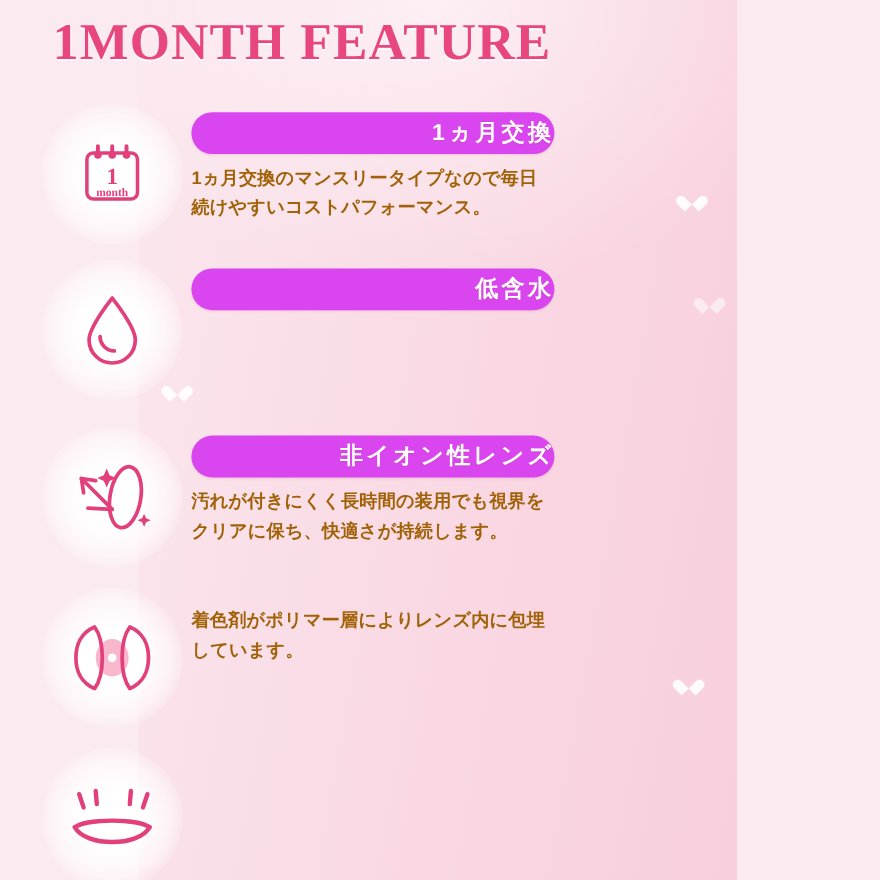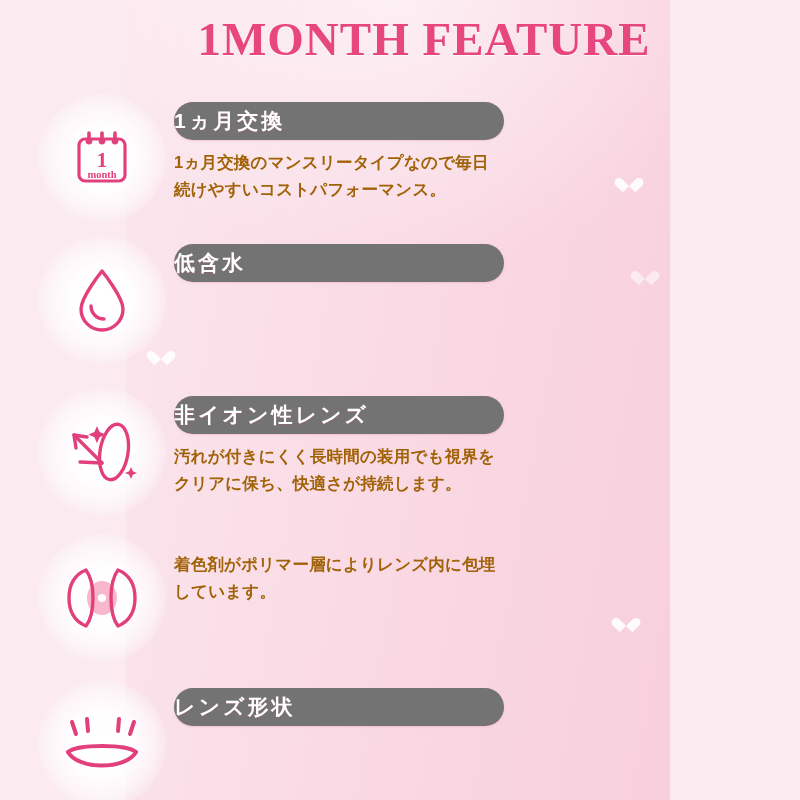--- a/index.html
+++ b/index.html
@@ -24,21 +24,21 @@
   .heart{position:absolute;width:18px;height:16px;opacity:.92;filter:blur(.4px);}
   .heart:before,.heart:after{
     content:"";position:absolute;top:0;width:9px;height:14px;
     background:#fff;border-radius:9px 9px 0 0;
   }
   .heart:before{left:9px;transform:rotate(45deg);transform-origin:0 100%;}
   .heart:after{left:0;transform:rotate(-45deg);transform-origin:100% 100%;}
 
   
   .title{
-    position:absolute;left:0;right:0;top:12px;text-align:center;
+    position:absolute;left:0;right:0;top:12px;
     font-family:"Liberation Serif","DejaVu Serif",serif;
     font-weight:bold;font-size:47px;letter-spacing:1px;
     color:#e8467f;
     text-shadow:0 1px 0 rgba(255,255,255,.75);
     white-space:nowrap;
     margin-left:48px;
   }
 
   
   .row{position:absolute;left:0;width:544px;}
@@ -49,22 +49,22 @@
   .icon-wrap:before{
     content:"";position:absolute;left:-4px;top:-4px;width:128px;height:128px;
     border-radius:50%;
     background:radial-gradient(circle at 50% 50%,rgba(255,255,255,1) 0%,rgba(255,255,255,.98) 32%,rgba(255,255,255,.55) 58%,rgba(255,255,255,0) 76%);
   }
   .icon-wrap svg{position:relative;z-index:2;}
 
   .content{position:absolute;left:174px;width:330px;}
   .pill{
     display:block;height:38px;line-height:38px;
-    background:#737373;border-radius:19px;
-    color:#fff;text-align:left;
+    background:#d946ef;border-radius:19px;
+    color:#fff;text-align:right;
     font-weight:bold;font-size:21px;letter-spacing:3px;
     text-shadow:0 1px 1px rgba(200,70,115,.30);
     box-shadow:0 1px 2px rgba(214,120,155,.25);
     white-space:nowrap;overflow:hidden;
   }
   .desc{
     margin-top:9px;color:#a16207;
     font-size:16.5px;line-height:1.65;font-weight:bold;
     letter-spacing:.2px;
   }
@@ -146,17 +146,16 @@
 
   <div class="row" style="top:684px;">
     <div class="icon-wrap">
       <svg width="84" height="56" viewBox="0 0 84 56" fill="none">
         <path d="M8 36 C18 54 66 54 76 36" stroke="#e2407c" stroke-width="4" stroke-linecap="round" fill="none"></path>
         <path d="M8 36 C18 28 66 28 76 36" stroke="#e2407c" stroke-width="4" stroke-linecap="round" fill="none"></path>
         <path d="M16 18 l-4 -12 M28 15 l-1 -12 M58 15 l1 -12 M70 18 l4 -12" stroke="#e2407c" stroke-width="4" stroke-linecap="round"></path>
       </svg>
     </div>
     <div class="content" style="top:4px;">
-      <span class="pill">レンズ形状</span>
     </div>
   </div>
 
 </div>
 
 </body></html>

